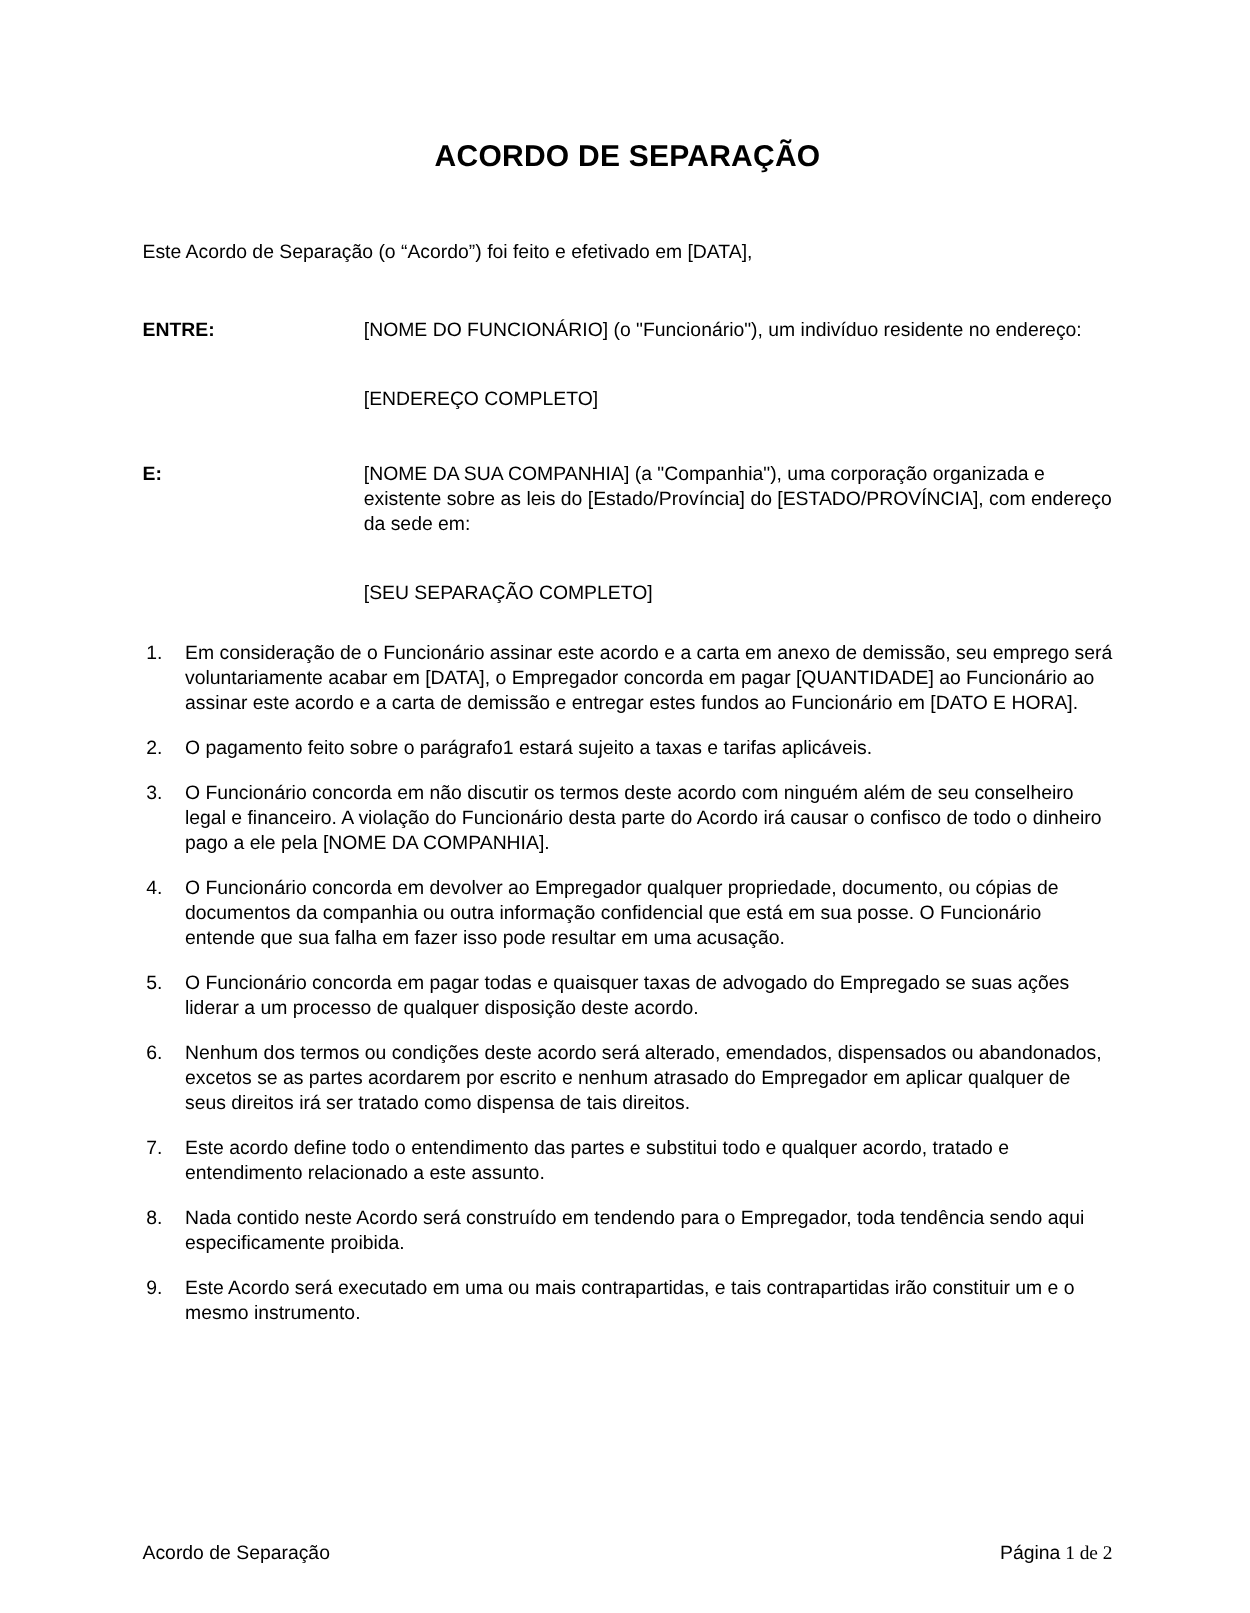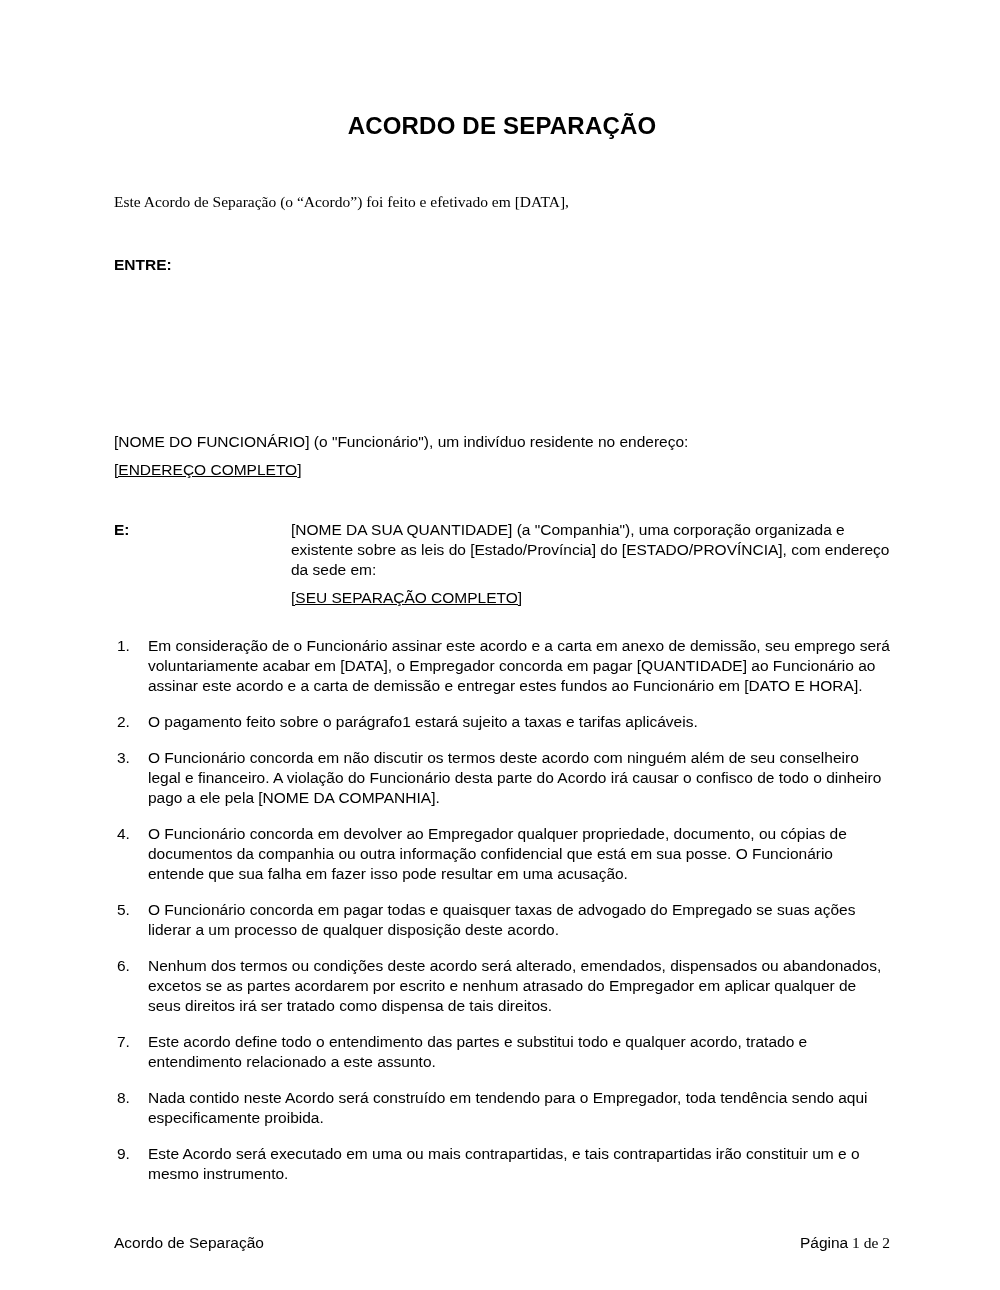--- a/index.html
+++ b/index.html
@@ -39,44 +39,43 @@
   }
 
   
   .para {
     font-size: 15.5px;
     line-height: 20px;
     margin: 0;
     text-align: left;
   }
 
-  .intro-para { padding-top: 51px; font-family: Liberation Serif, serif; }
+  .intro-para { padding-top: 51px; }
 
   
   .party {
     display: flex;
     align-items: flex-start;
     font-size: 15.5px;
     line-height: 20px;
   }
-  .party-entre { padding-top: 43px; flex-direction: column; }
+  .party-entre { padding-top: 43px; }
   .party-e { padding-top: 40px; }
 
   .party-label {
     flex: 0 0 177px;
     font-weight: bold;
   }
   .party-body {
     flex: 1 1 auto;
     max-width: 599px;
   }
   .party-body .strong { font-weight: normal; }
   .party-address {
-    margin-top: 8px;
-    text-decoration: underline;
+    margin-top: 35px;
   }
 
   .where-para { padding-top: 45px; width: 776px; }
   .agree-para { padding-top: 40px; }
 
   
   .clauses {
     padding-top: 28px;
     margin: 0;
   }
@@ -131,21 +130,21 @@
       <div class="party-label">ENTRE:</div>
       <div class="party-body">
         <div><span class="strong">[NOME DO FUNCIONÁRIO]</span><span> (o "Funcionário"), um indivíduo residente no endereço:</span></div>
         <div class="party-address">[ENDEREÇO COMPLETO]</div>
       </div>
     </div>
 
     <div class="party party-e">
       <div class="party-label">E:</div>
       <div class="party-body">
-        <div><span class="strong">[NOME DA SUA QUANTIDADE]</span><span> (a "Companhia"), uma corporação organizada e existente sobre as leis do [Estado/Província] do [ESTADO/PROVÍNCIA], com endereço da sede em:</span></div>
+        <div><span class="strong">[NOME DA SUA COMPANHIA]</span><span> (a "Companhia"), uma corporação organizada e existente sobre as leis do [Estado/Província] do [ESTADO/PROVÍNCIA], com endereço da sede em:</span></div>
         <div class="party-address">[SEU SEPARAÇÃO COMPLETO]</div>
       </div>
     </div>
 
 
 
     <div class="clauses">
       <div class="clause">
         <div class="clause-num">1.</div>
         <div class="clause-text">Em consideração de o Funcionário assinar este acordo e a carta em anexo de demissão, seu emprego será voluntariamente acabar em [DATA], o Empregador concorda em pagar [QUANTIDADE] ao Funcionário ao assinar este acordo e a carta de demissão e entregar estes fundos ao Funcionário em [DATO E HORA].</div>

